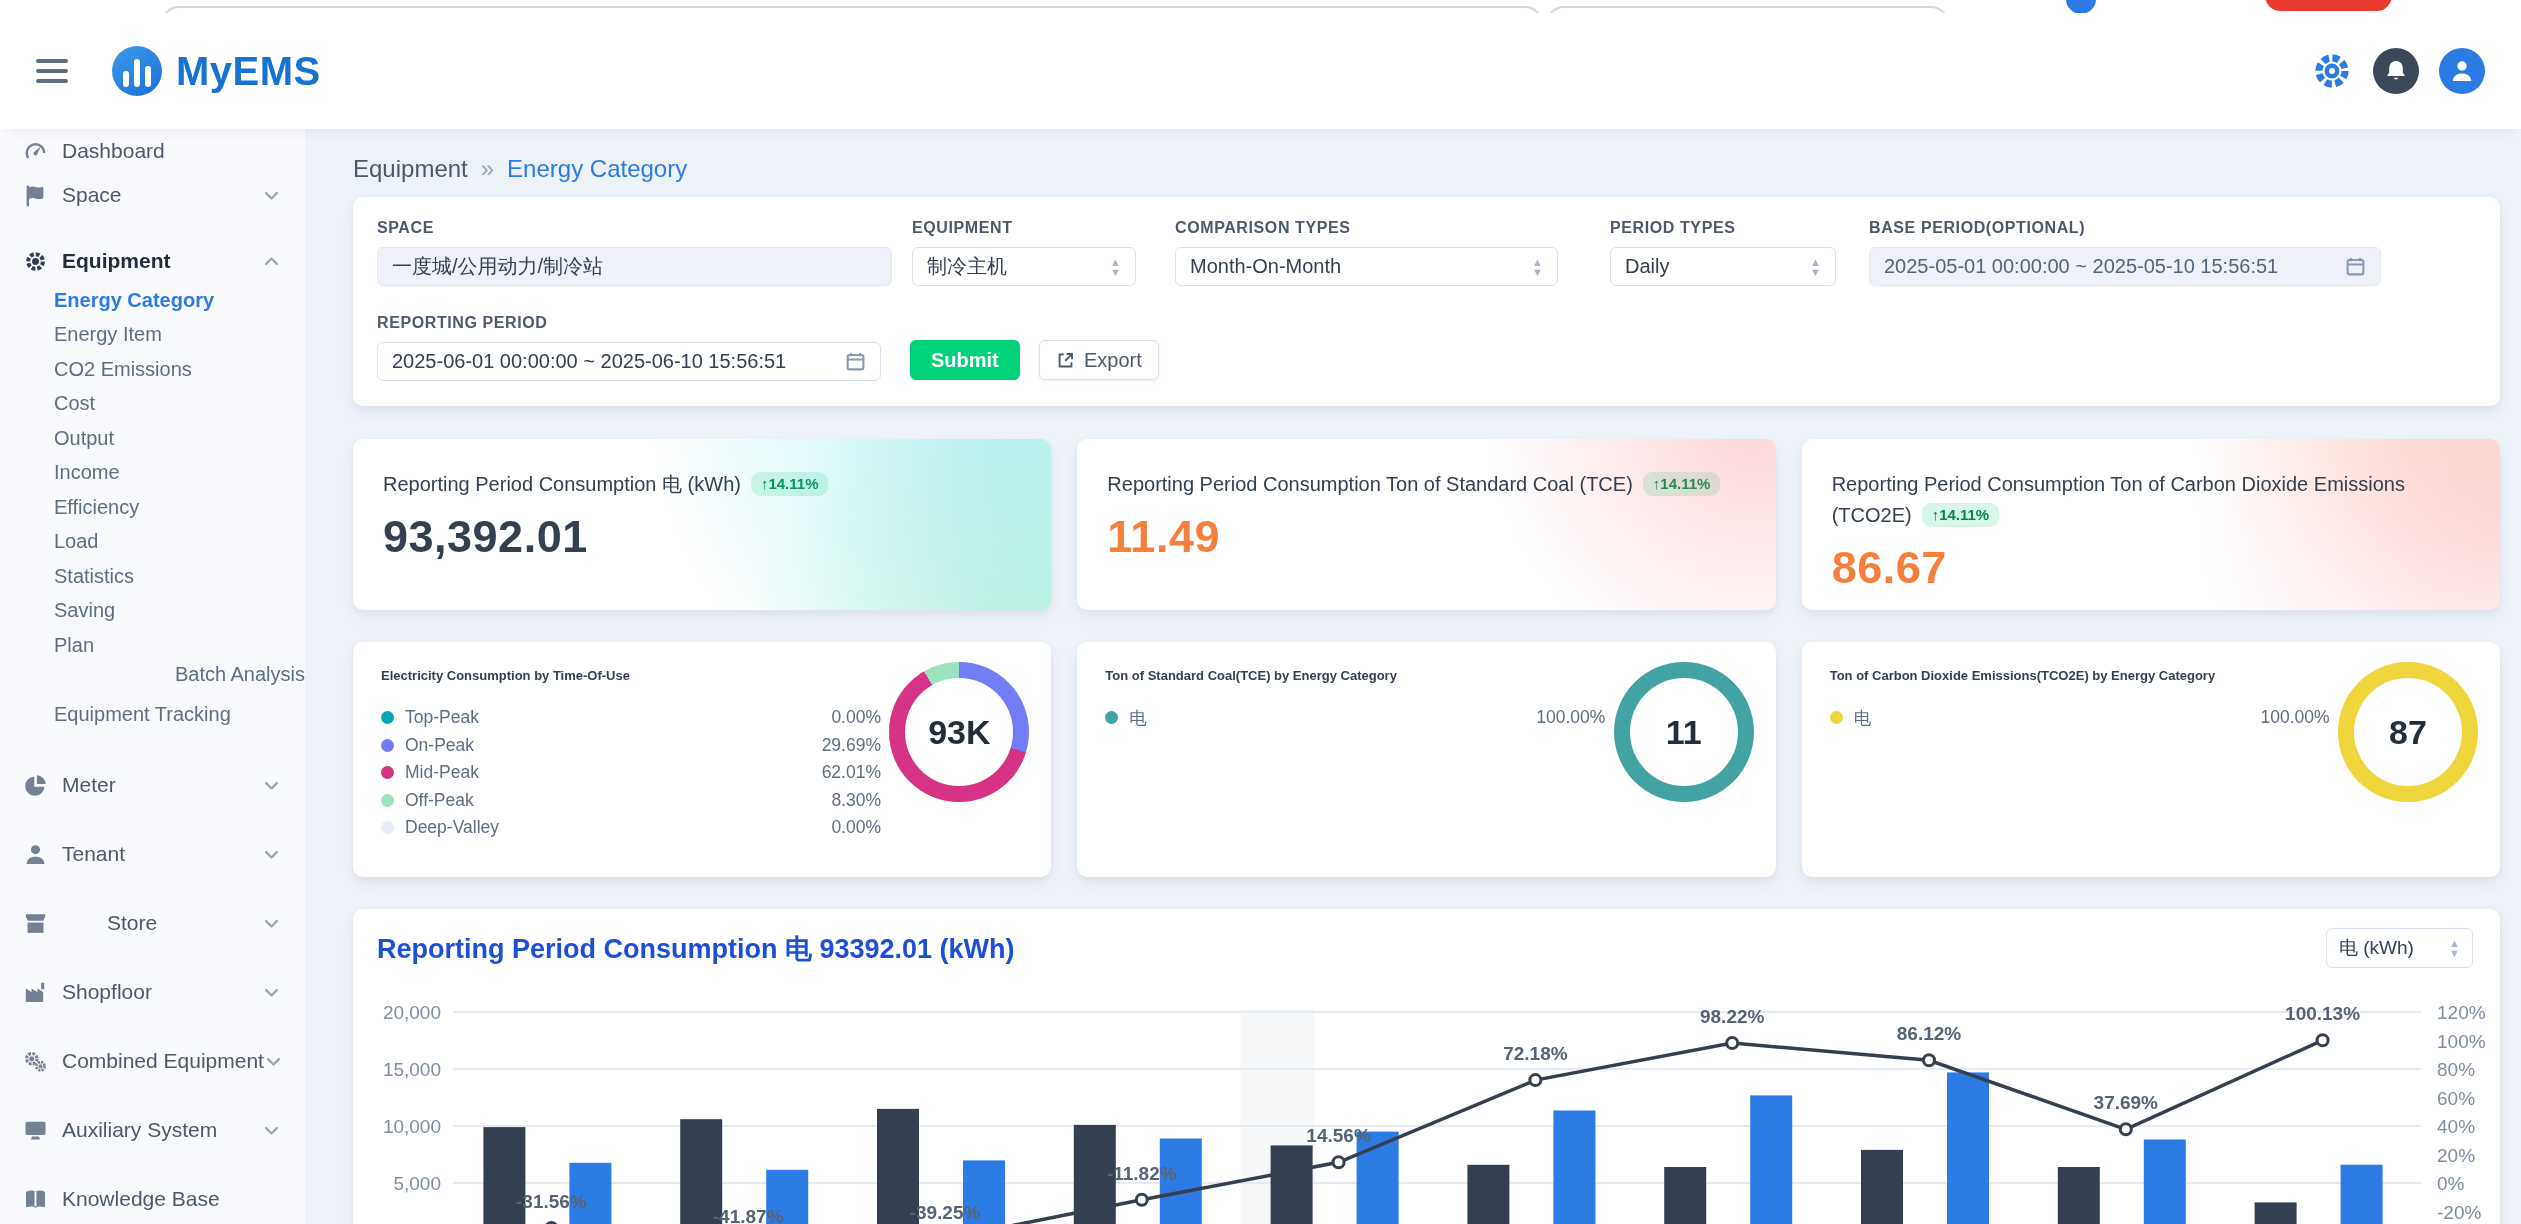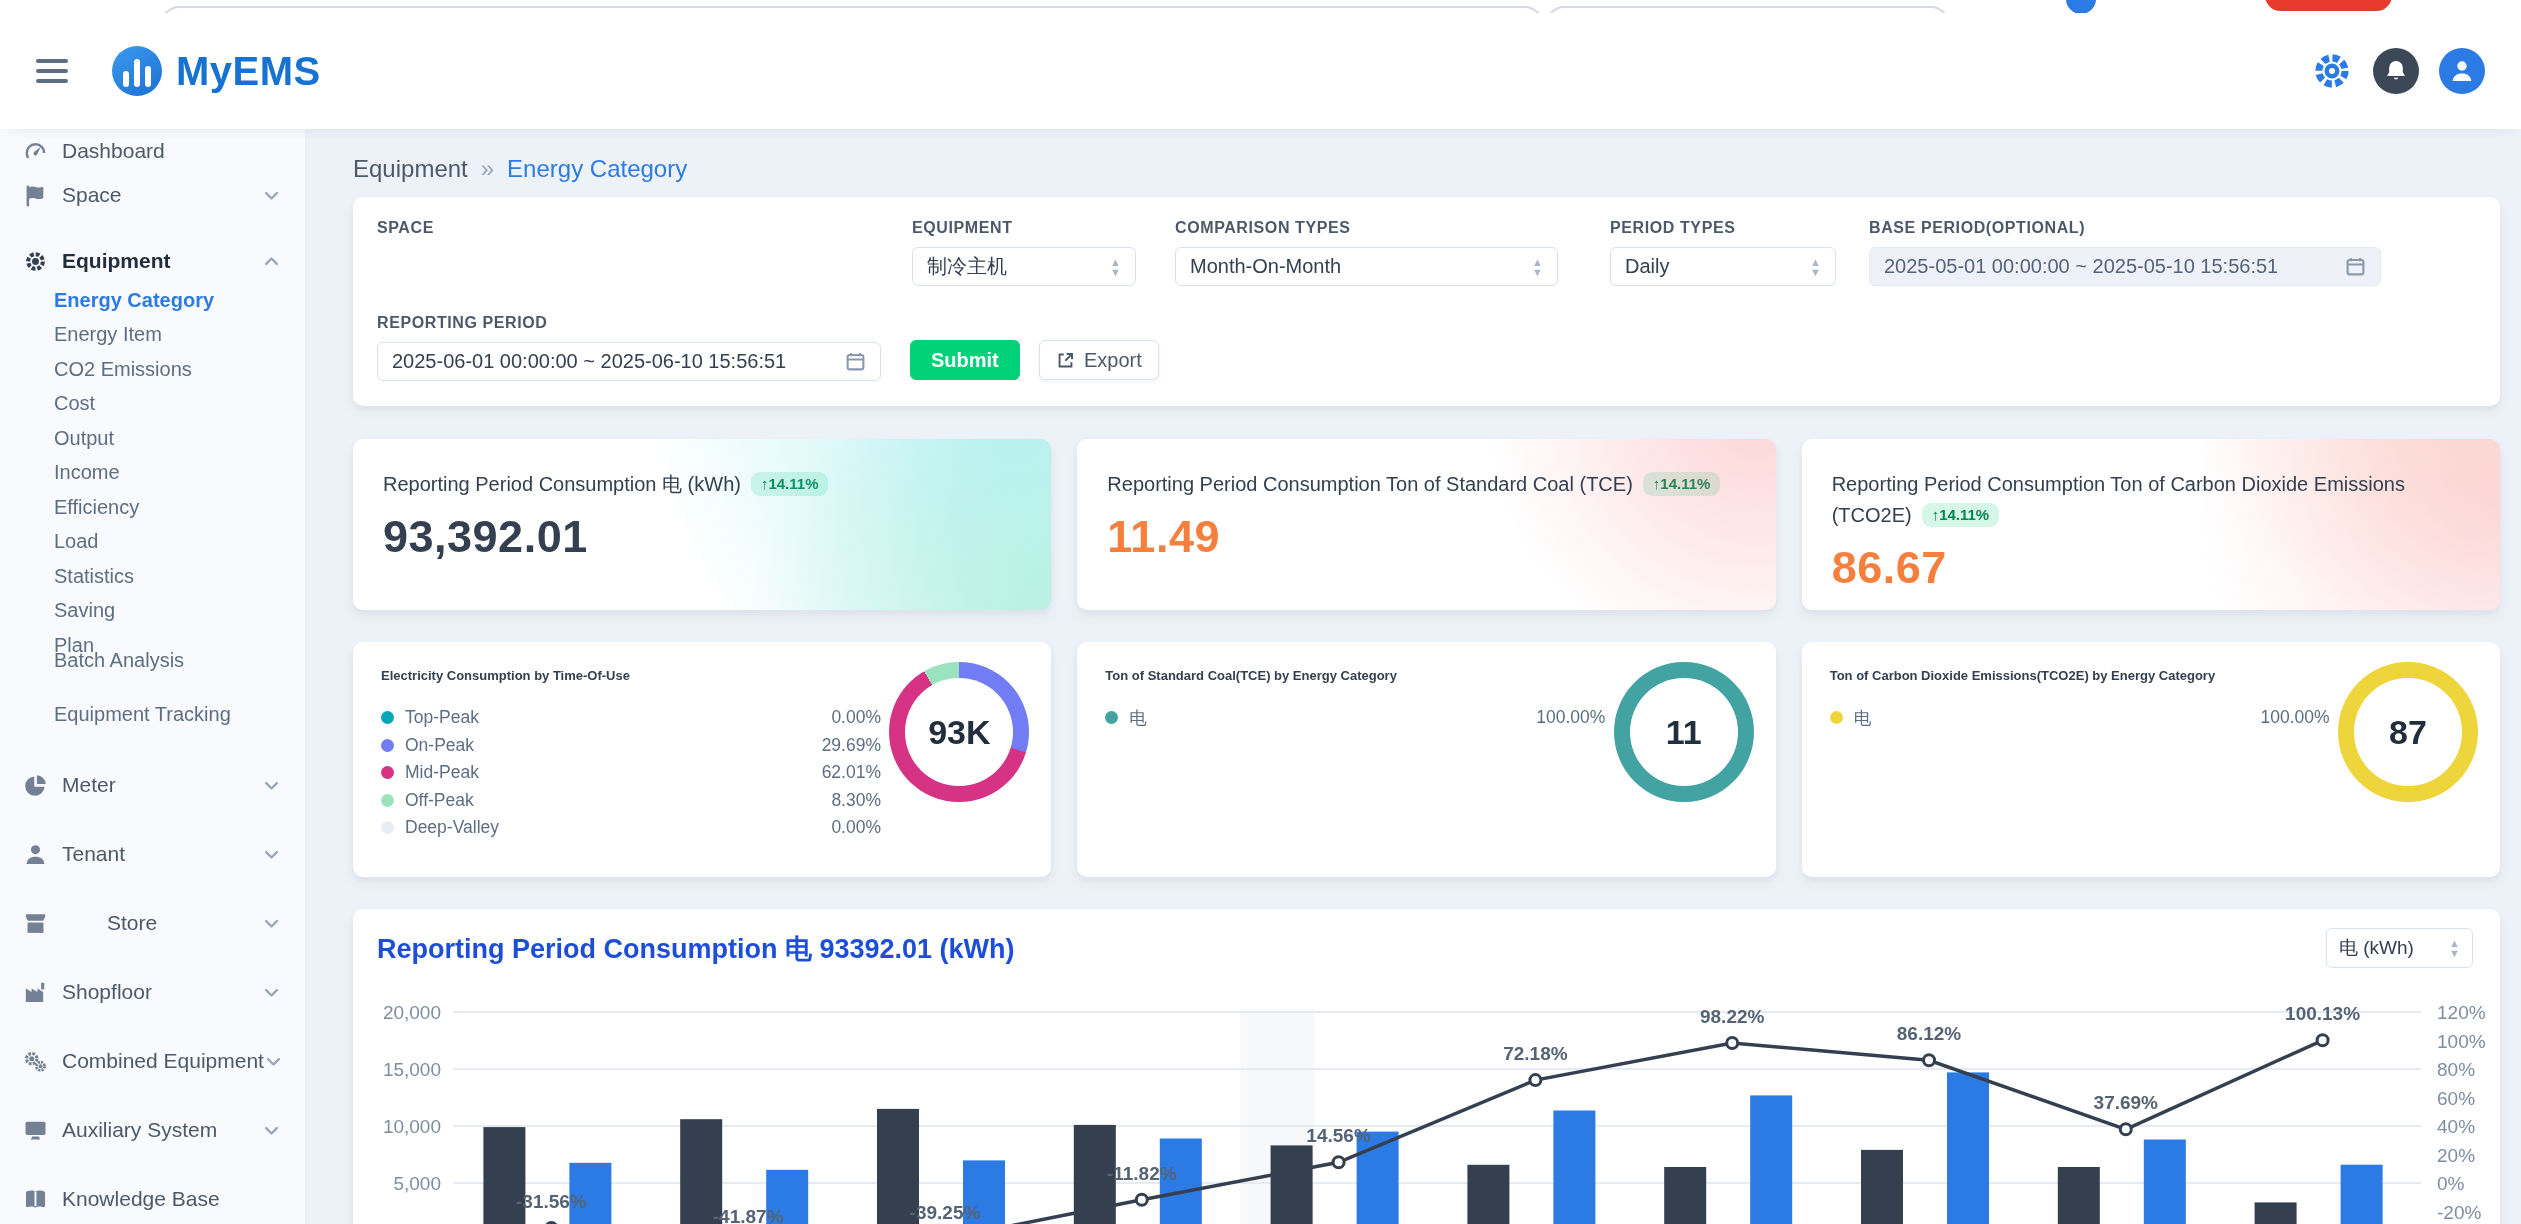--- a/index.html
+++ b/index.html
@@ -279,39 +279,42 @@
       </div>
       <div class="sub-item" style="top: 430px;">
         <span>Statistics</span>
       </div>
       <div class="sub-item" style="top: 464.5px;">
         <span>Saving</span>
       </div>
       <div class="sub-item" style="top: 499px;">
         <span>Plan</span>
       </div>
-      <div class="sub-item" style="top: 514px;">
+      <div class="sub-item" style="top: 528px; justify-content: flex-end;">
         <span>Batch Analysis</span>
       </div>
       <div class="sub-item" style="top: 568px;">
         <span>Equipment Tracking</span>
       </div>
     </nav>
 
   <div class="main">
 
     <div class="breadcrumb">
       <a class="bc-parent">Equipment</a>
       <span class="bc-sep">»</span>
       <a class="bc-current">Energy Category</a>
     </div>
 
     <div class="card filter-card">
       <div class="field" style="left:24px;width:515px;">
         <div class="flabel">SPACE</div>
+        <div class="control filled">
+            <span>一度城/公用动力/制冷站</span>
+          </div>
       </div>
       <div class="field" style="left:559px;width:224px;">
         <div class="flabel">EQUIPMENT</div>
         <div class="control">
             <span>制冷主机</span>
           <span class="sel-arrows">
               <span>▲</span>
               <span>▼</span>
             </span>
         </div>

